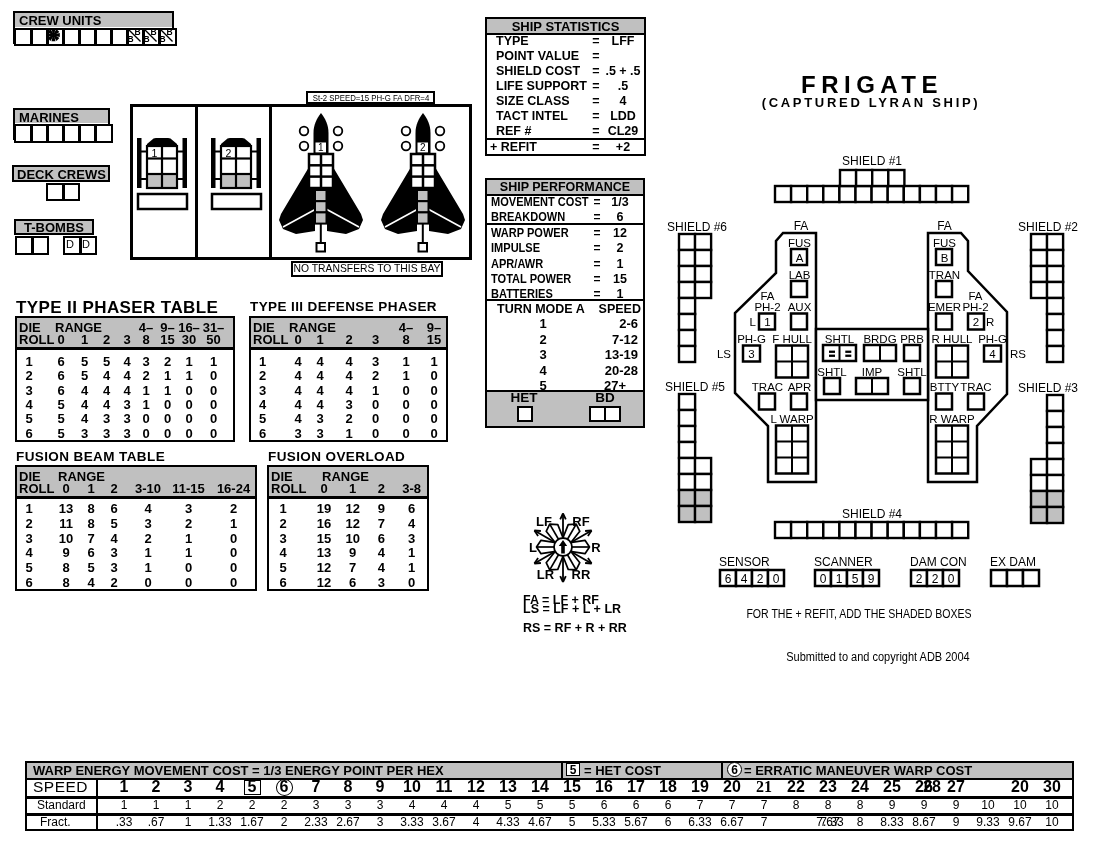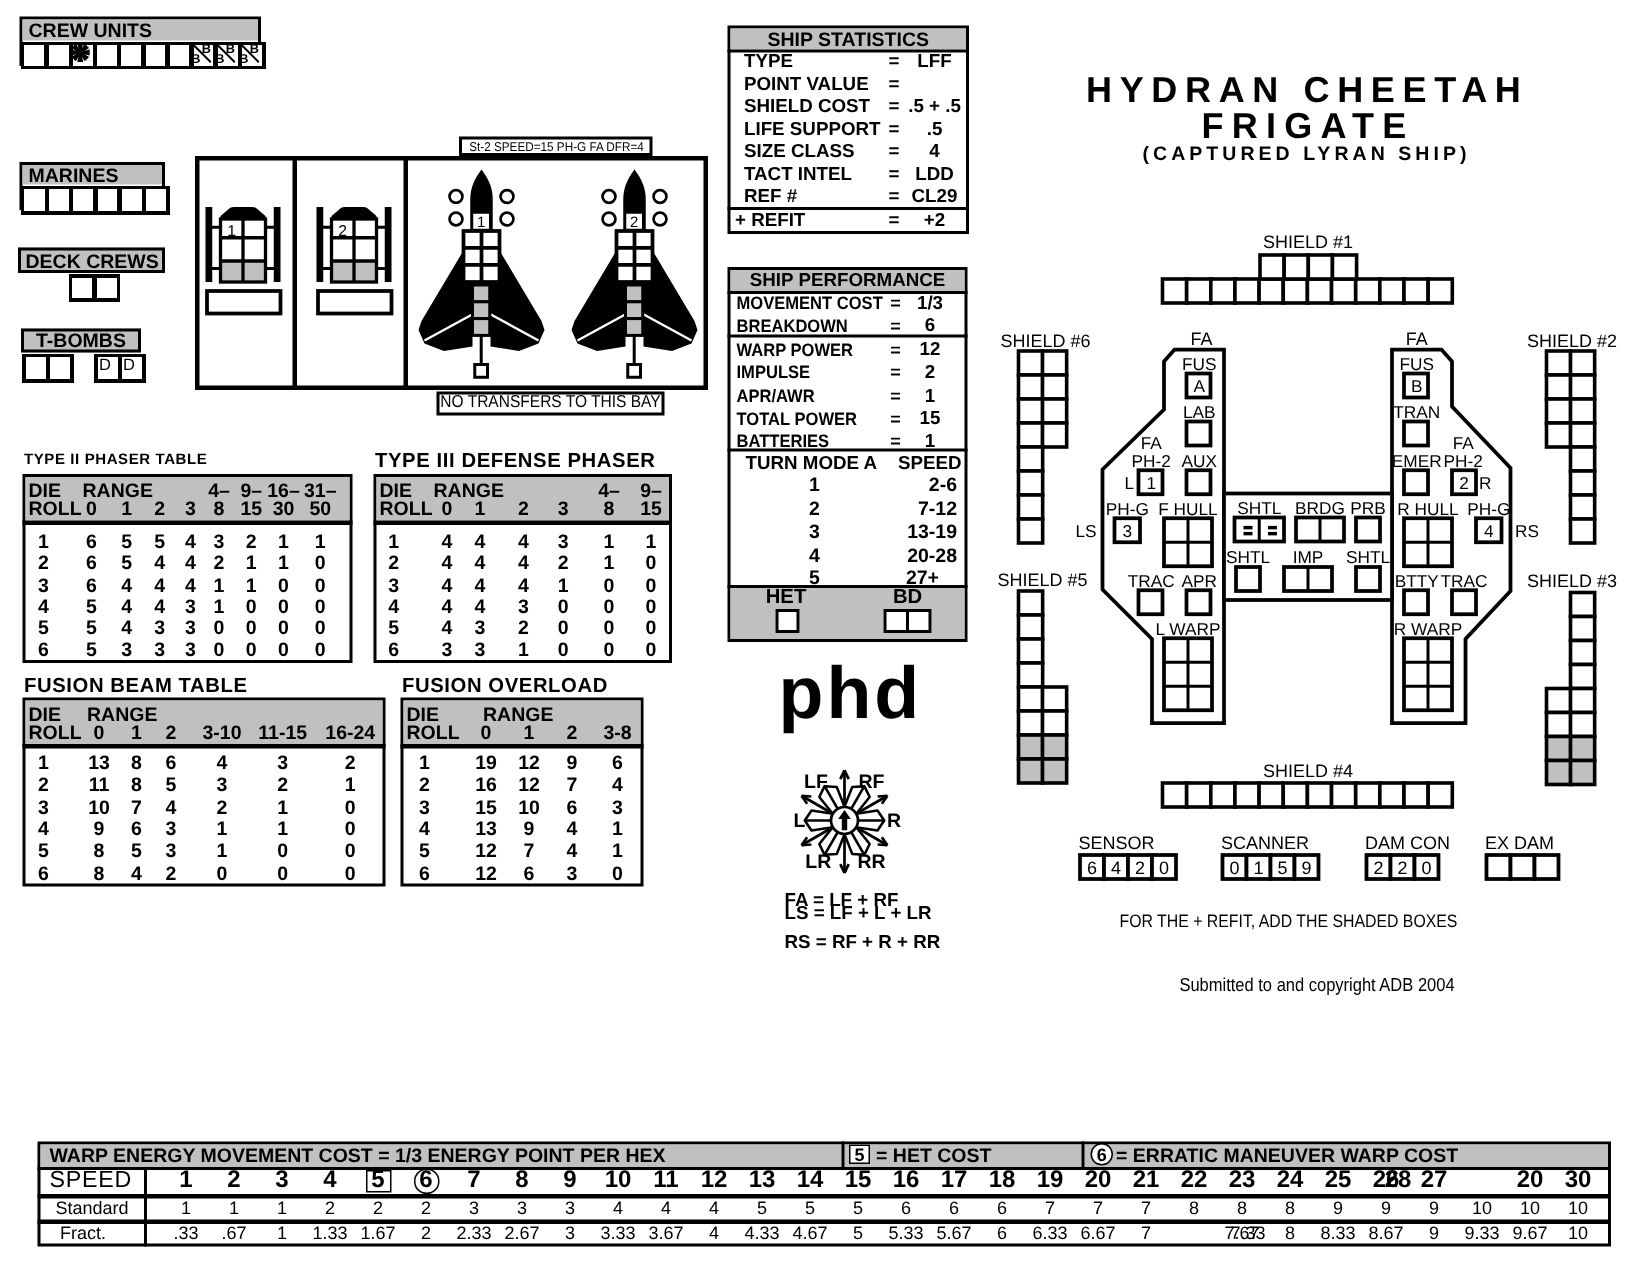--- a/index.html
+++ b/index.html
@@ -248,21 +248,21 @@
 <div class="tr b" style="left:638px;top:369.5px;font-size:13px;">20-28</div>
 <div class="tc b" style="left:543px;top:384.5px;font-size:13px;">5</div>
 <div class="tr b" style="left:626px;top:384.5px;font-size:13px;">27+</div>
 <div class="a" style="left:487px;top:390px;width:156px;height:36px;background:#c0c0c0;"></div>
 <div class="a" style="left:485px;top:389.5px;width:160px;height:2px;background:#000;"></div>
 <div class="tc b" style="left:524px;top:398px;font-size:13.5px;">HET</div>
 <div class="tc b" style="left:605px;top:398px;font-size:13.5px;">BD</div>
 <div class="bx" style="left:517px;top:406px;width:16px;height:16px;border-width:2px;background:#fff;"></div>
 <div class="bx" style="left:589px;top:406px;width:17px;height:16px;border-width:2px;background:#fff;"></div>
 <div class="bx" style="left:604px;top:406px;width:17px;height:16px;border-width:2px;background:#fff;"></div>
-<div class="tl b" style="left:16px;top:307px;font-size:10px;letter-spacing:0.4px;">TYPE II PHASER TABLE</div>
+<div class="tl b" style="left:16px;top:307px;font-size:17px;letter-spacing:0.4px;">TYPE II PHASER TABLE</div>
 <div class="bx" style="left:15px;top:316px;width:220px;height:126px;border-width:2px;background:#fff;"></div>
 <div class="bx" style="left:17px;top:318px;width:216px;height:29px;border-width:0px;background:#c0c0c0;"></div>
 <div class="a" style="left:15px;top:347px;width:220px;height:2.5px;background:#000;"></div>
 <div class="tl b" style="left:19px;top:327px;font-size:13px;">DIE</div>
 <div class="tl b" style="left:55px;top:327px;font-size:13px;">RANGE</div>
 <div class="tc b" style="left:146px;top:327px;font-size:13px;">4–</div>
 <div class="tc b" style="left:167.5px;top:327px;font-size:13px;">9–</div>
 <div class="tc b" style="left:189px;top:327px;font-size:13px;">16–</div>
 <div class="tc b" style="left:213.5px;top:327px;font-size:13px;">31–</div>
 <div class="tl b" style="left:19px;top:339px;font-size:13px;">ROLL</div>
@@ -474,21 +474,20 @@
 <div class="tc b" style="left:283px;top:567.2px;font-size:13px;">5</div>
 <div class="tc b" style="left:324px;top:567.2px;font-size:13px;">12</div>
 <div class="tc b" style="left:352.7px;top:567.2px;font-size:13px;">7</div>
 <div class="tc b" style="left:381.3px;top:567.2px;font-size:13px;">4</div>
 <div class="tc b" style="left:411.7px;top:567.2px;font-size:13px;">1</div>
 <div class="tc b" style="left:283px;top:582px;font-size:13px;">6</div>
 <div class="tc b" style="left:324px;top:582px;font-size:13px;">12</div>
 <div class="tc b" style="left:352.7px;top:582px;font-size:13px;">6</div>
 <div class="tc b" style="left:381.3px;top:582px;font-size:13px;">3</div>
 <div class="tc b" style="left:411.7px;top:582px;font-size:13px;">0</div>
-<div class="tl b" style="left:519px;top:463px;font-size:49px;transform:translate(0,-50%);letter-spacing:2px;">phd</div>
 <svg style="left:525px;top:505px;" width="78" height="84" viewBox="0 0 78 84">
 <path d="M38.3,32.0 L43.2,19.6 L51.2,19.1 L54.8,26.3 L46.5,36.7" fill="none" stroke="#000" stroke-width="1.7" stroke-linejoin="round"></path>
 <line x1="38" y1="42" x2="51.2" y2="19.1" stroke="#000" stroke-width="1.7"></line>
 <path d="M46.8,37.3 L60.0,35.3 L64.5,42.0 L60.0,48.7 L46.8,46.7" fill="none" stroke="#000" stroke-width="1.7" stroke-linejoin="round"></path>
 <line x1="38" y1="42" x2="64.5" y2="42.0" stroke="#000" stroke-width="1.7"></line>
 <path d="M46.5,47.3 L54.8,57.7 L51.2,64.9 L43.2,64.4 L38.3,52.0" fill="none" stroke="#000" stroke-width="1.7" stroke-linejoin="round"></path>
 <line x1="38" y1="42" x2="51.2" y2="64.9" stroke="#000" stroke-width="1.7"></line>
 <path d="M37.7,52.0 L32.8,64.4 L24.7,64.9 L21.2,57.7 L29.5,47.3" fill="none" stroke="#000" stroke-width="1.7" stroke-linejoin="round"></path>
 <line x1="38" y1="42" x2="24.7" y2="64.9" stroke="#000" stroke-width="1.7"></line>
 <path d="M29.2,46.7 L16.0,48.7 L11.5,42.0 L16.0,35.3 L29.2,37.3" fill="none" stroke="#000" stroke-width="1.7" stroke-linejoin="round"></path>
@@ -518,21 +517,20 @@
 </svg>
 <div class="tc b" style="left:544px;top:521px;font-size:13px;">LF</div>
 <div class="tc b" style="left:581px;top:521px;font-size:13px;">RF</div>
 <div class="tc b" style="left:533px;top:547px;font-size:13px;">L</div>
 <div class="tc b" style="left:596px;top:547px;font-size:13px;">R</div>
 <div class="tc b" style="left:545.5px;top:574px;font-size:13px;">LR</div>
 <div class="tc b" style="left:581px;top:574px;font-size:13px;">RR</div>
 <div class="tl b" style="left:523px;top:599.5px;font-size:12.5px;">FA = LF + RF</div>
 <div class="tl b" style="left:523px;top:609px;font-size:12.5px;">LS = LF + L + LR</div>
 <div class="tl b" style="left:523px;top:627.5px;font-size:12.5px;">RS = RF + R + RR</div>
-<div class="tc b" style="left:871.5px;top:61px;font-size:24px;letter-spacing:5.1px;">HYDRAN CHEETAH</div>
 <div class="tc b" style="left:872px;top:84.5px;font-size:24px;letter-spacing:5.5px;">FRIGATE</div>
 <div class="tc b" style="left:871px;top:102px;font-size:13px;letter-spacing:2.7px;">(CAPTURED LYRAN SHIP)</div>
 <svg style="left:660px;top:150px;" width="440" height="530" viewBox="660 150 440 530">
       <g fill="#fff" stroke="#000" stroke-width="2.5">
         <polygon points="783,233 816,233 816,482 768,482 768,426 735,393 735,313 776,273 776,241"></polygon>
         <polygon points="961,233 928,233 928,482 977,482 977,426 1007,394 1007,312 968,271 968,241"></polygon>
         <rect x="816" y="329" width="112" height="71"></rect>
       </g>
       <rect x="791" y="249" width="16" height="16" fill="#fff" stroke="#000" stroke-width="2.5"></rect>
       <rect x="791" y="281" width="16" height="16" fill="#fff" stroke="#000" stroke-width="2.5"></rect>
@@ -810,21 +808,21 @@
 <div class="tc" style="left:636px;top:822px;font-size:12px;">5.67</div>
 <div class="tc b" style="left:668px;top:787px;font-size:16px;">18</div>
 <div class="tc" style="left:668px;top:804.5px;font-size:12px;">6</div>
 <div class="tc" style="left:668px;top:822px;font-size:12px;">6</div>
 <div class="tc b" style="left:700px;top:787px;font-size:16px;">19</div>
 <div class="tc" style="left:700px;top:804.5px;font-size:12px;">7</div>
 <div class="tc" style="left:700px;top:822px;font-size:12px;">6.33</div>
 <div class="tc b" style="left:732px;top:787px;font-size:16px;">20</div>
 <div class="tc" style="left:732px;top:804.5px;font-size:12px;">7</div>
 <div class="tc" style="left:732px;top:822px;font-size:12px;">6.67</div>
-<div class="tc b" style="left:764px;top:787px;font-size:16px;">21</div>
+<div class="tc b" style="left:764px;top:787px;font-size:16px;font-family:Liberation Serif, serif;">21</div>
 <div class="tc" style="left:764px;top:804.5px;font-size:12px;">7</div>
 <div class="tc" style="left:764px;top:822px;font-size:12px;">7</div>
 <div class="tc b" style="left:796px;top:787px;font-size:16px;">22</div>
 <div class="tc" style="left:796px;top:804.5px;font-size:12px;">8</div>
 <div class="tc" style="left:796px;top:822px;font-size:12px;margin-left:36px;">7.33</div>
 <div class="tc b" style="left:828px;top:787px;font-size:16px;">23</div>
 <div class="tc" style="left:828px;top:804.5px;font-size:12px;">8</div>
 <div class="tc" style="left:828px;top:822px;font-size:12px;">7.67</div>
 <div class="tc b" style="left:860px;top:787px;font-size:16px;">24</div>
 <div class="tc" style="left:860px;top:804.5px;font-size:12px;">8</div>

